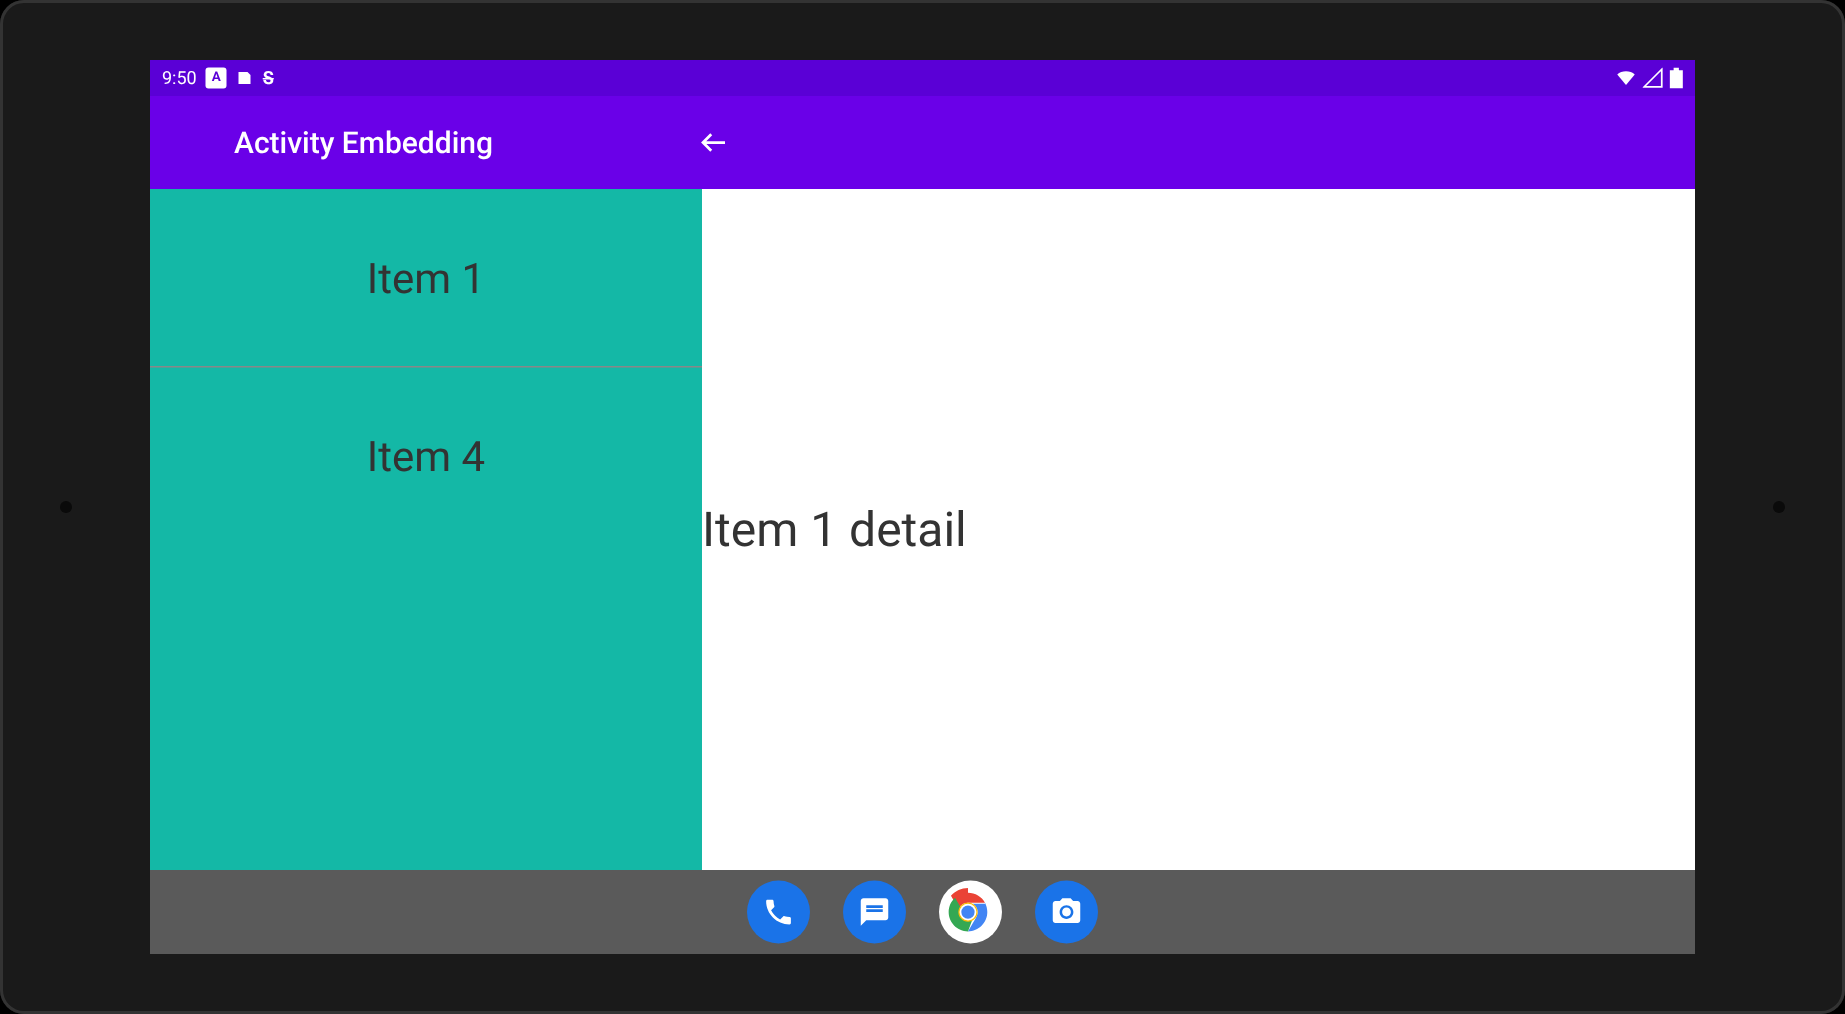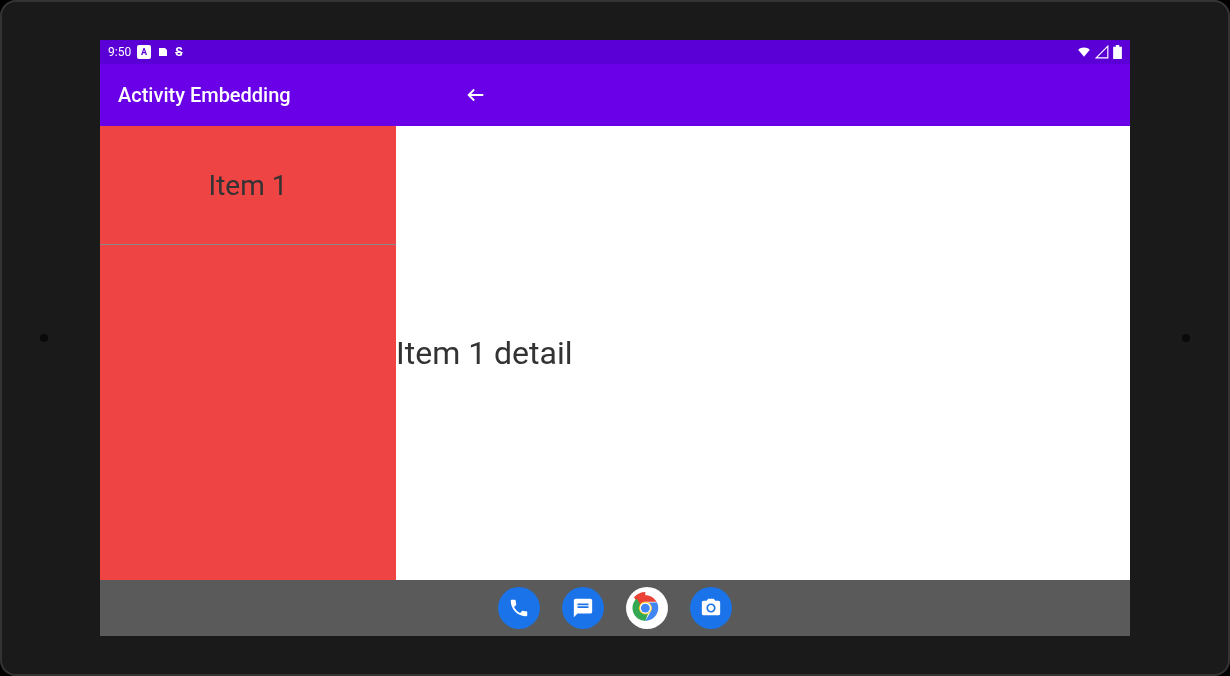--- a/index.html
+++ b/index.html
@@ -77,41 +77,42 @@
       background: #6a00e8;
       color: #fff;
       display: flex;
       align-items: center;
       position: relative;
     }
     .app-title {
       font-size: 20px;
       font-weight: 500;
       padding-left: 18px;
+      margin-left: 38px;
     }
     .back-button {
       position: absolute;
       left: 356px;
       top: 50%;
       transform: translateY(-50%);
       width: 40px;
       height: 40px;
       display: flex;
       align-items: center;
       justify-content: center;
       cursor: pointer;
     }
     .content {
       flex: 1;
       display: flex;
       overflow: hidden;
     }
     .list-pane {
-      width: 296px;
-      background: #ef4444;
+      width: 368px;
+      background: #14b8a6;
       display: flex;
       flex-direction: column;
       overflow: hidden;
     }
     .list-item {
       height: 119px;
       display: flex;
       align-items: center;
       justify-content: center;
       border-bottom: 1px solid #888;
@@ -208,20 +209,23 @@
         <svg width="22" height="22" viewBox="0 0 24 24" fill="none" stroke="#fff" stroke-width="2">
           <path d="M20 12H4M10 6l-6 6 6 6"></path>
         </svg>
       </div>
     </div>
 
     <div class="content">
       <div class="list-pane">
         <div class="list-item">
           <span>Item 1</span>
+        </div>
+        <div class="list-item" style="border-bottom:none;">
+          <span>Item 4</span>
         </div>
       </div>
       <div class="detail-pane">
         <div class="detail-text">Item 1 detail</div>
       </div>
     </div>
 
     <div class="nav-bar">
       <div class="nav-icon nav-phone">
         <svg width="22" height="22" viewBox="0 0 24 24" fill="#fff">

